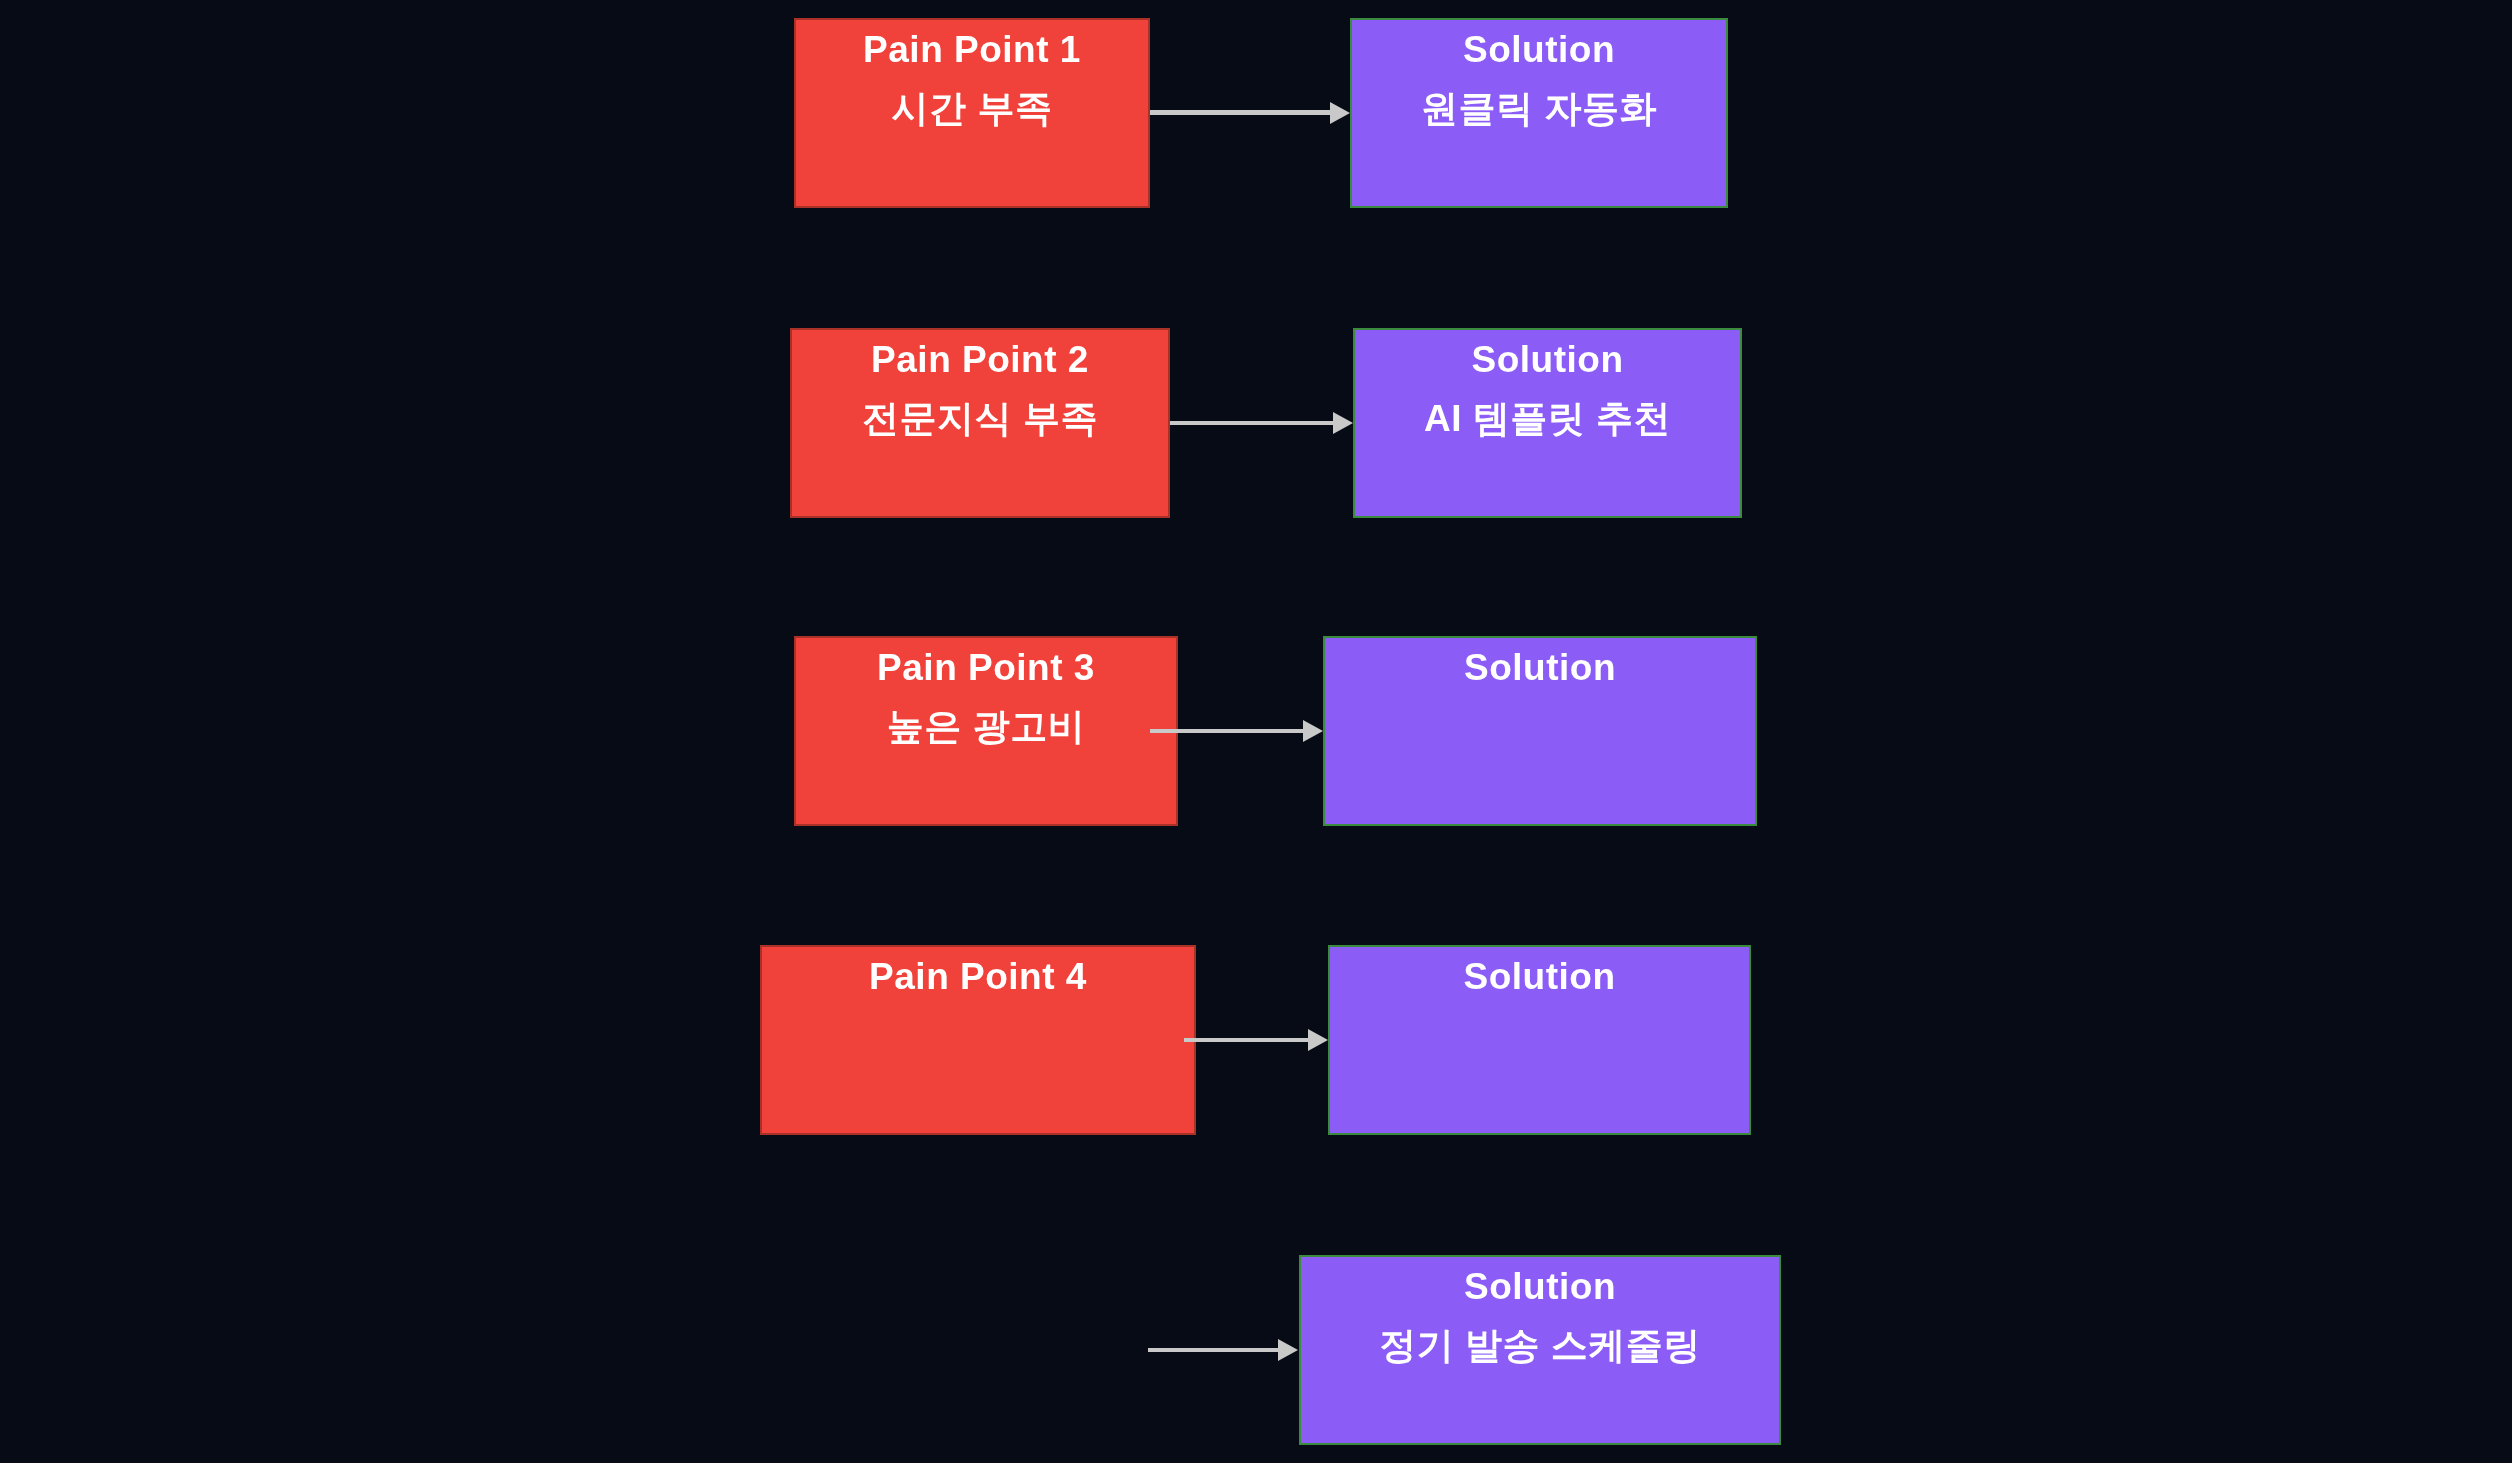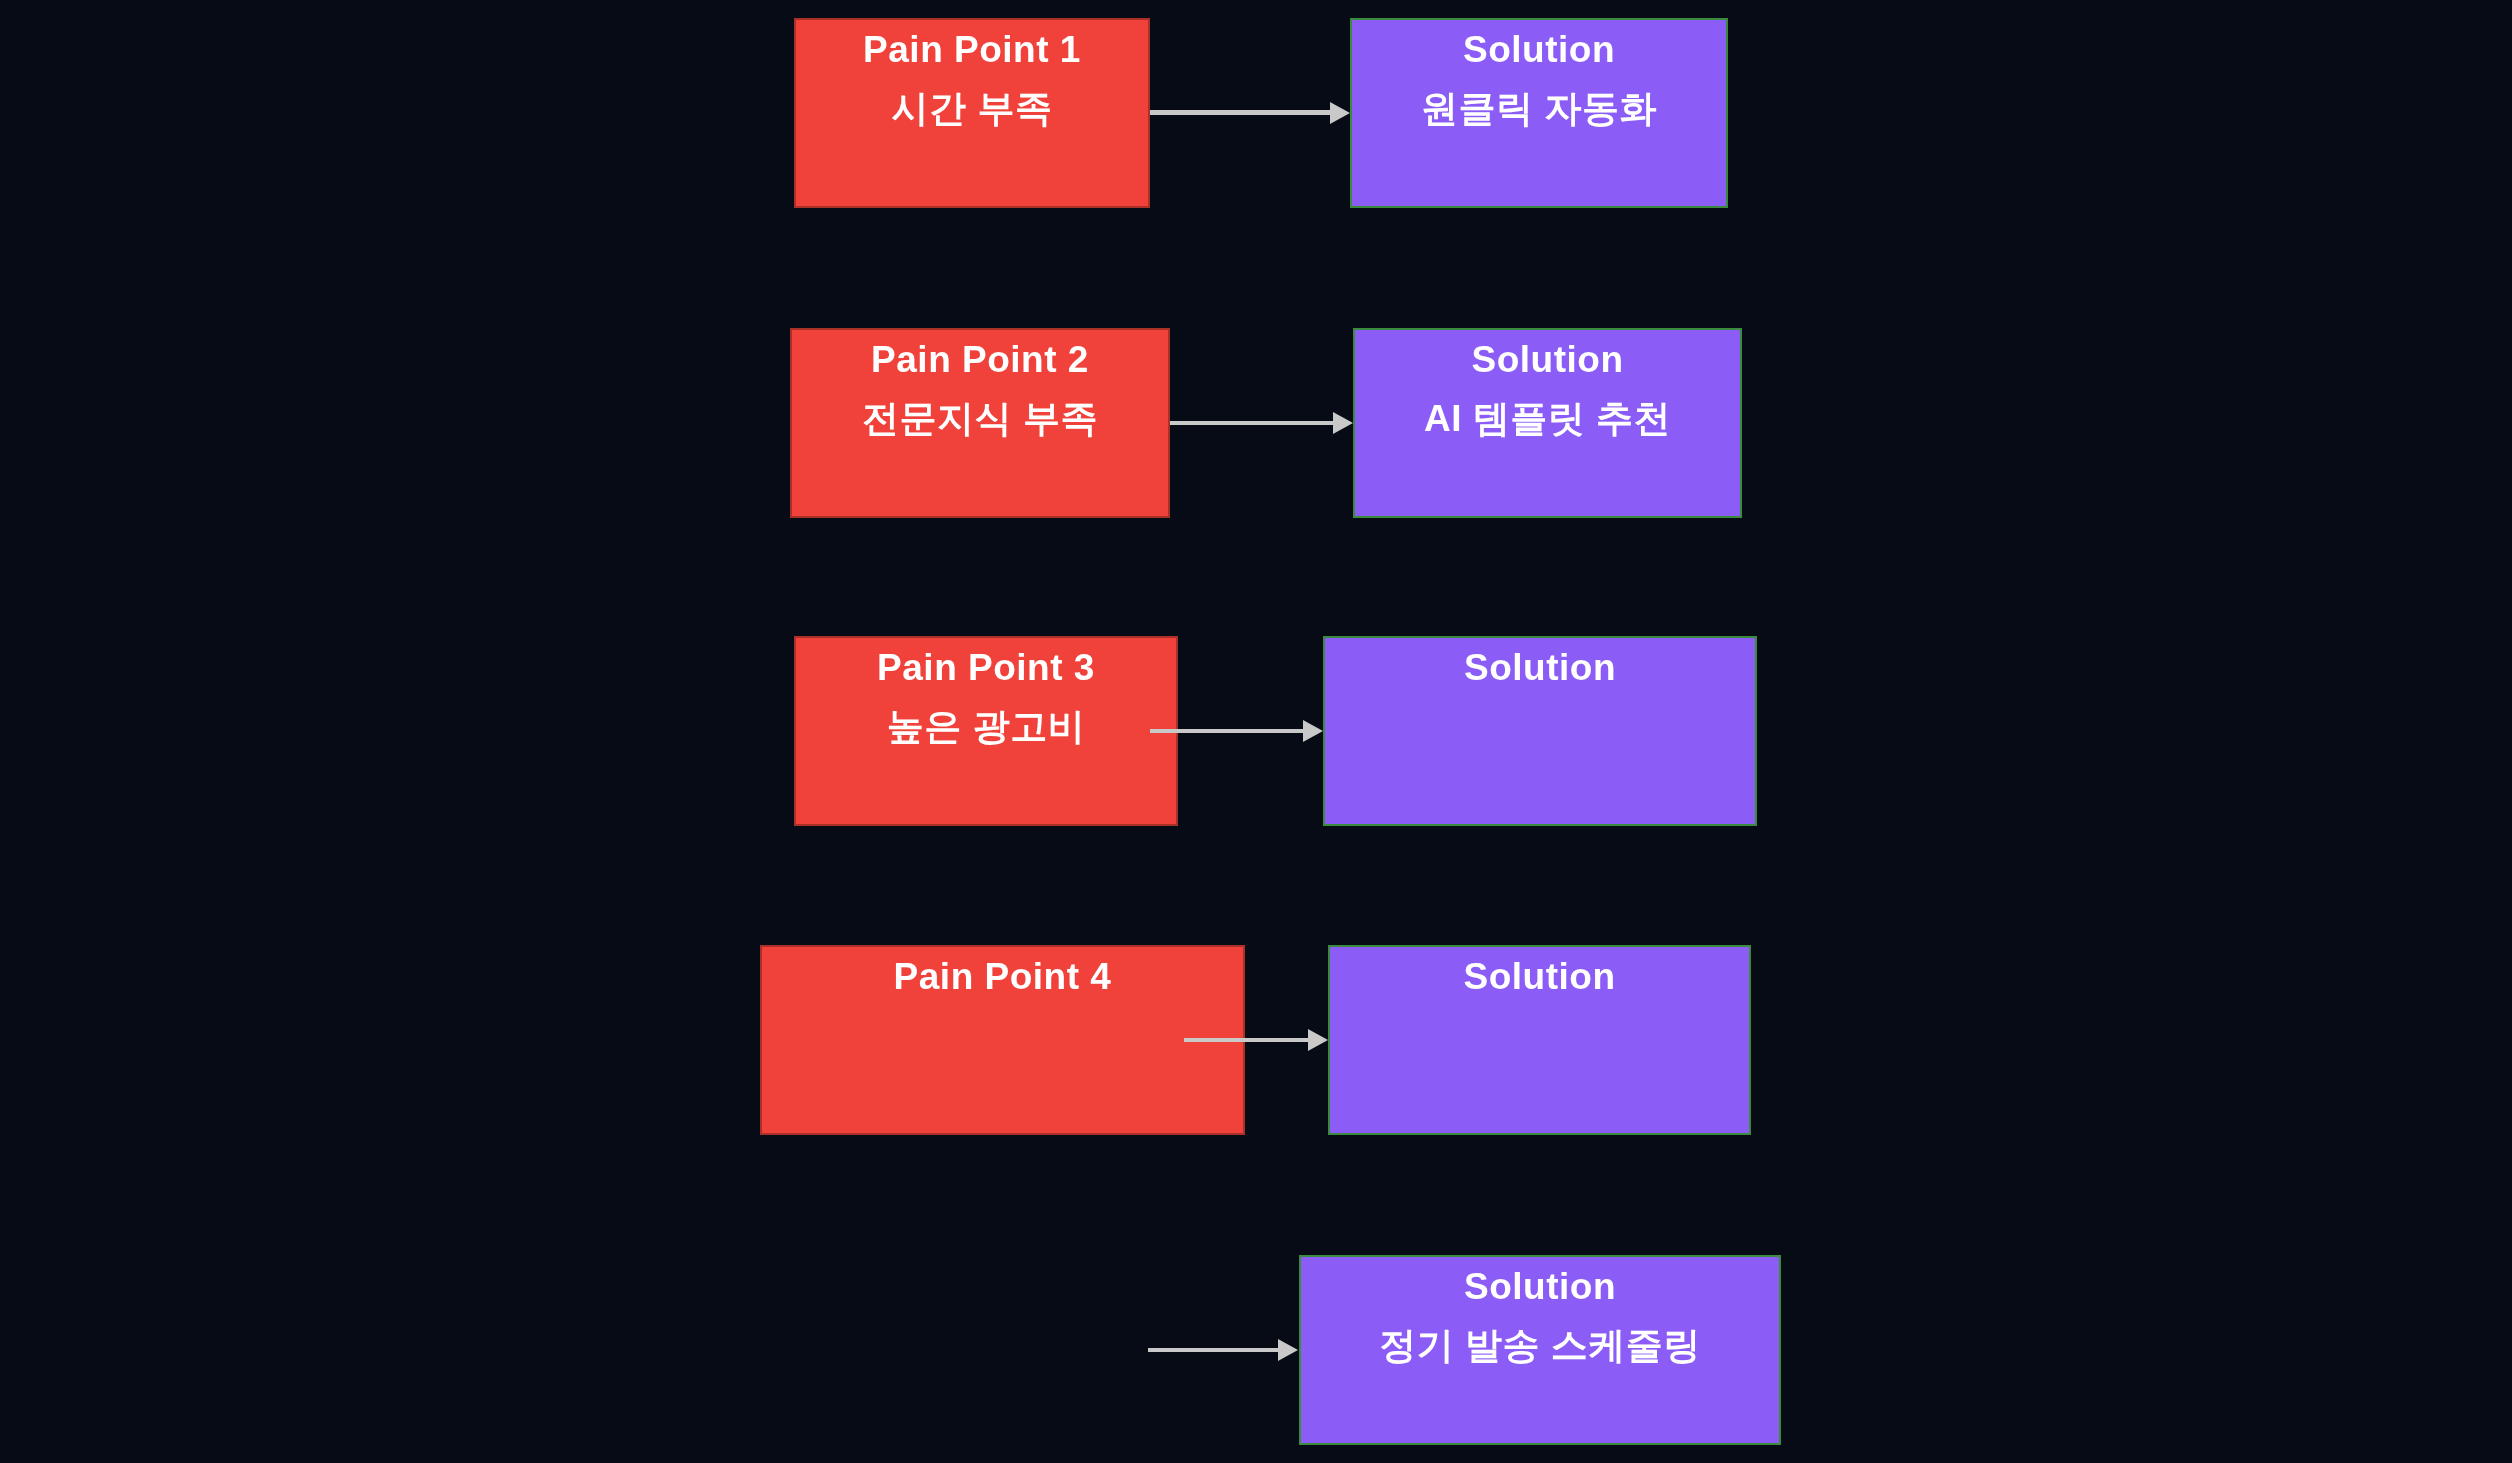--- a/index.html
+++ b/index.html
@@ -49,21 +49,21 @@
   }
   .solution {
     background: #8b5cf6;
     border: 2.8px solid #3a8b3e;
   }
 
   
   .row-1 .pain { left: 794px; width: 356px; }
   .row-2 .pain { left: 782px; width: 380px; }
   .row-3 .pain { left: 794px; width: 384px; }
-  .row-4 .pain { left: 760px; width: 485px; }
+  .row-4 .pain { left: 760px; width: 436px; }
   .row-5 .pain { left: 796px; width: 353px; }
 
   .row-1 .solution { left: 1350px; width: 378px; }
   .row-2 .solution { left: 1345px; width: 389px; }
   .row-3 .solution { left: 1323px; width: 434px; }
   .row-4 .solution { left: 1328px; width: 423px; }
   .row-5 .solution { left: 1299px; width: 482px; }
 
   .arrow {
     position: absolute;

